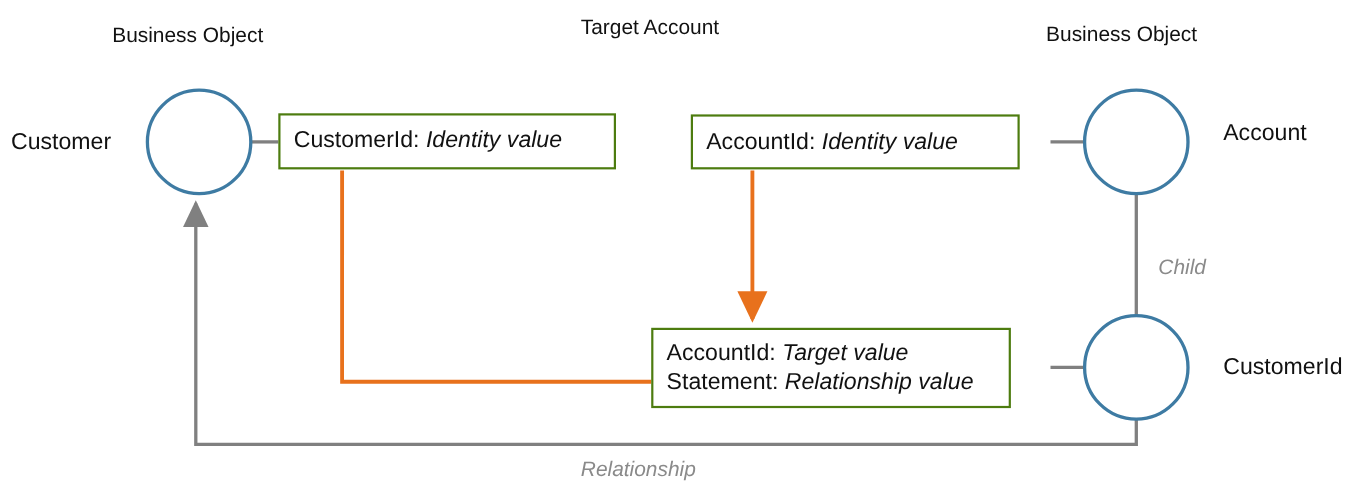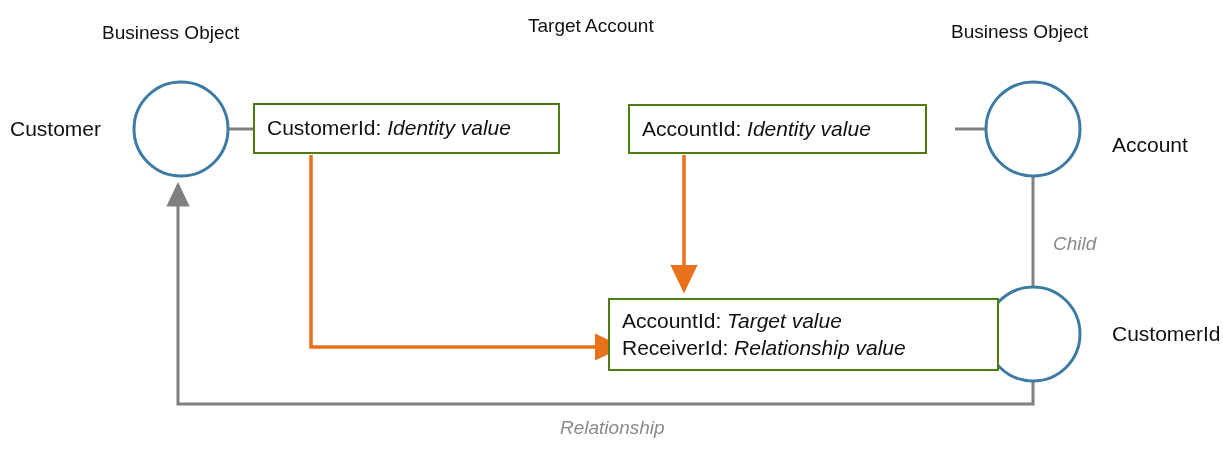--- a/index.html
+++ b/index.html
@@ -99,46 +99,46 @@
   </svg>
 
   <div class="lbl header-label" style="left:102px; top:23px;">Business Object</div>
 
   <div class="lbl header-label" style="left:528px; top:16px;">Target Account</div>
 
   <div class="lbl header-label" style="left:951px; top:22px;">Business Object</div>
 
   <div class="lbl entity-label" style="left:10px; top:118px;">Customer</div>
 
-  <div class="lbl entity-label" style="left:1112px; top:134px;">Account</div>
+  <div class="lbl entity-label" style="left:1112px; top:110px;">Account</div>
 
   <div class="lbl entity-label" style="left:1112px; top:323px;">CustomerId</div>
 
   <div class="lbl rel-label" style="left:1053px; top:234px;">Child</div>
 
-  <div class="lbl rel-label" style="left:560px; top:418px;">Relationship</div>
+  <div class="lbl rel-label" style="left:528px; top:418px;">Relationship</div>
 
   <div class="attr-box" style="left:253px; top:103px; width:307px; height:51px;">
     <div class="attr-line">
       <span>CustomerId:</span>
       <em>Identity value</em>
     </div>
   </div>
 
   <div class="attr-box" style="left:628px; top:104px; width:299px; height:50px;">
     <div class="attr-line">
       <span>AccountId:</span>
       <em>Identity value</em>
     </div>
   </div>
 
-  <div class="attr-box" style="left:608px; top:298px; width:391px; height:73px;">
+  <div class="attr-box" style="left:592px; top:298px; width:327px; height:73px;">
     <div class="attr-line">
       <span>AccountId:</span>
       <em>Target value</em>
     </div>
     <div class="attr-line">
-      <span>ReceiverId:</span>
+      <span>Statement:</span>
       <em>Relationship value</em>
     </div>
   </div>
 
 </div>
 
 </body></html>

